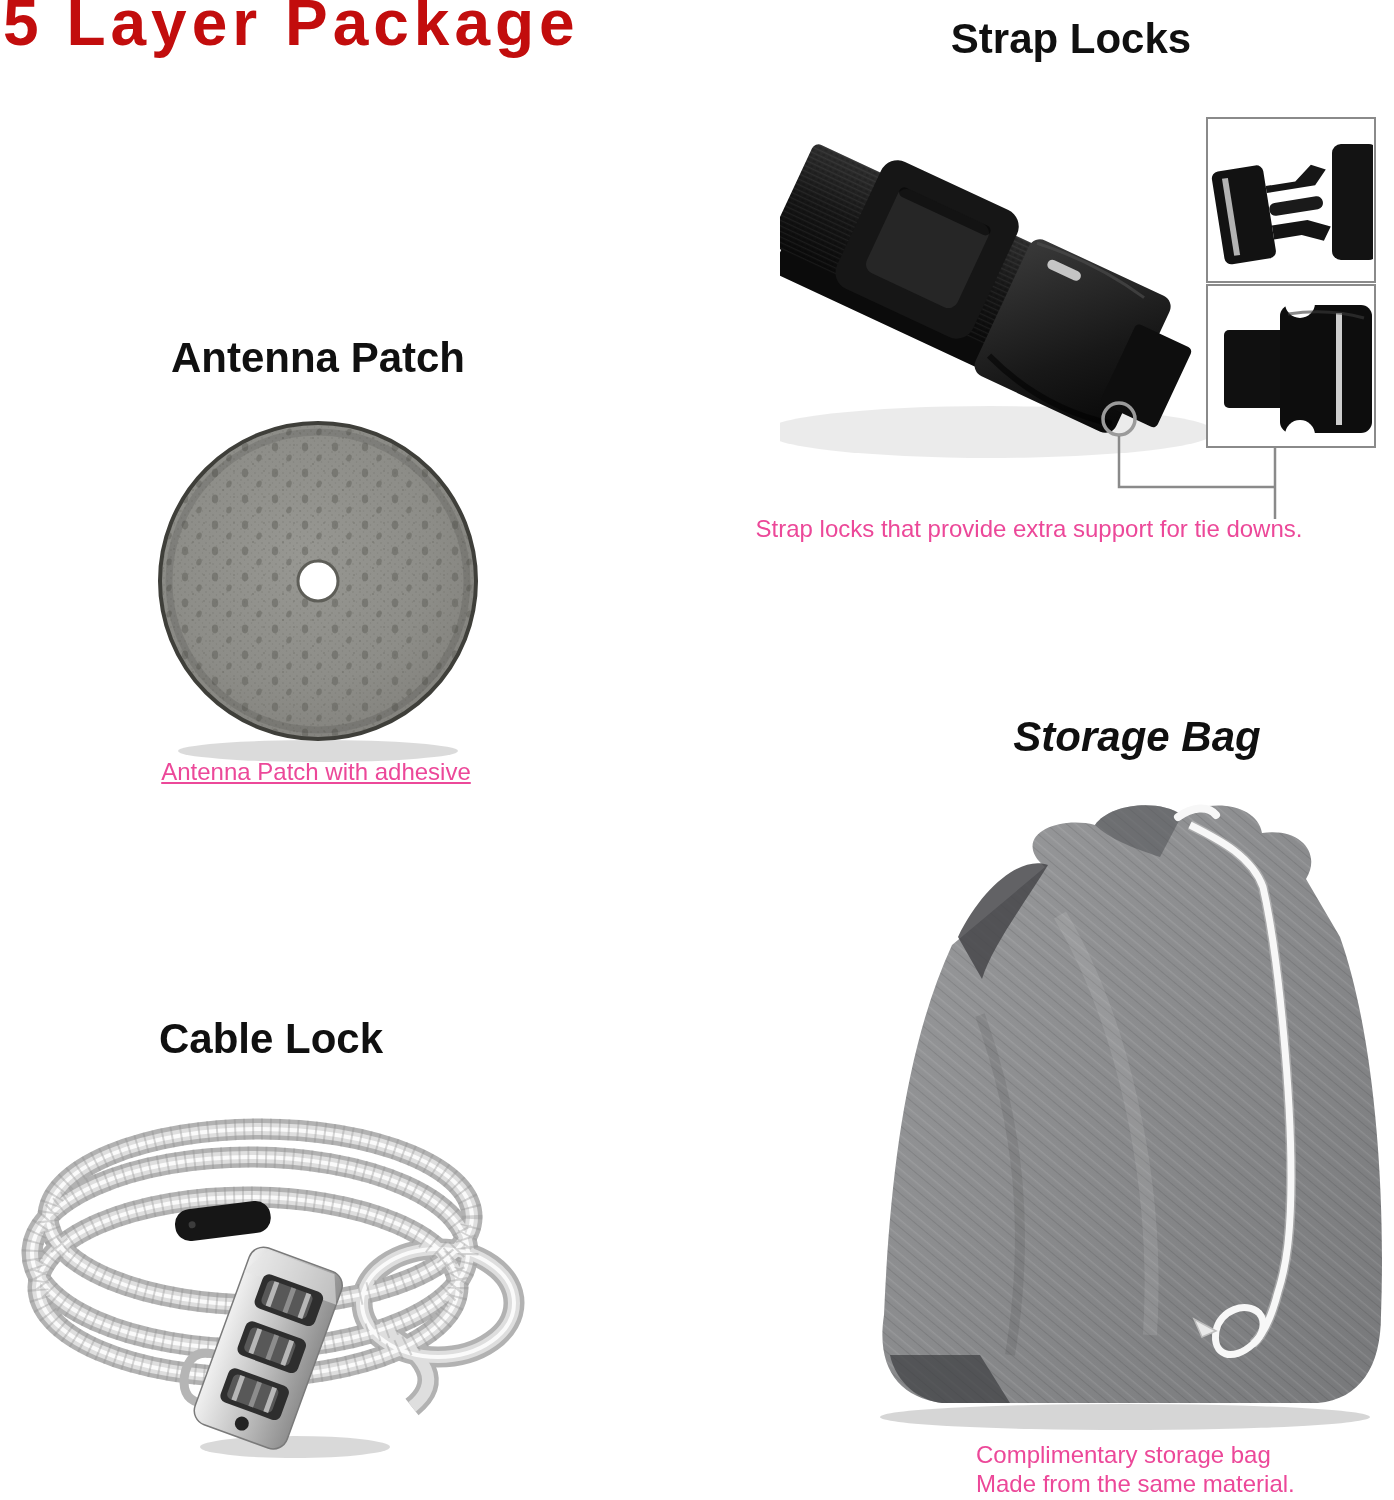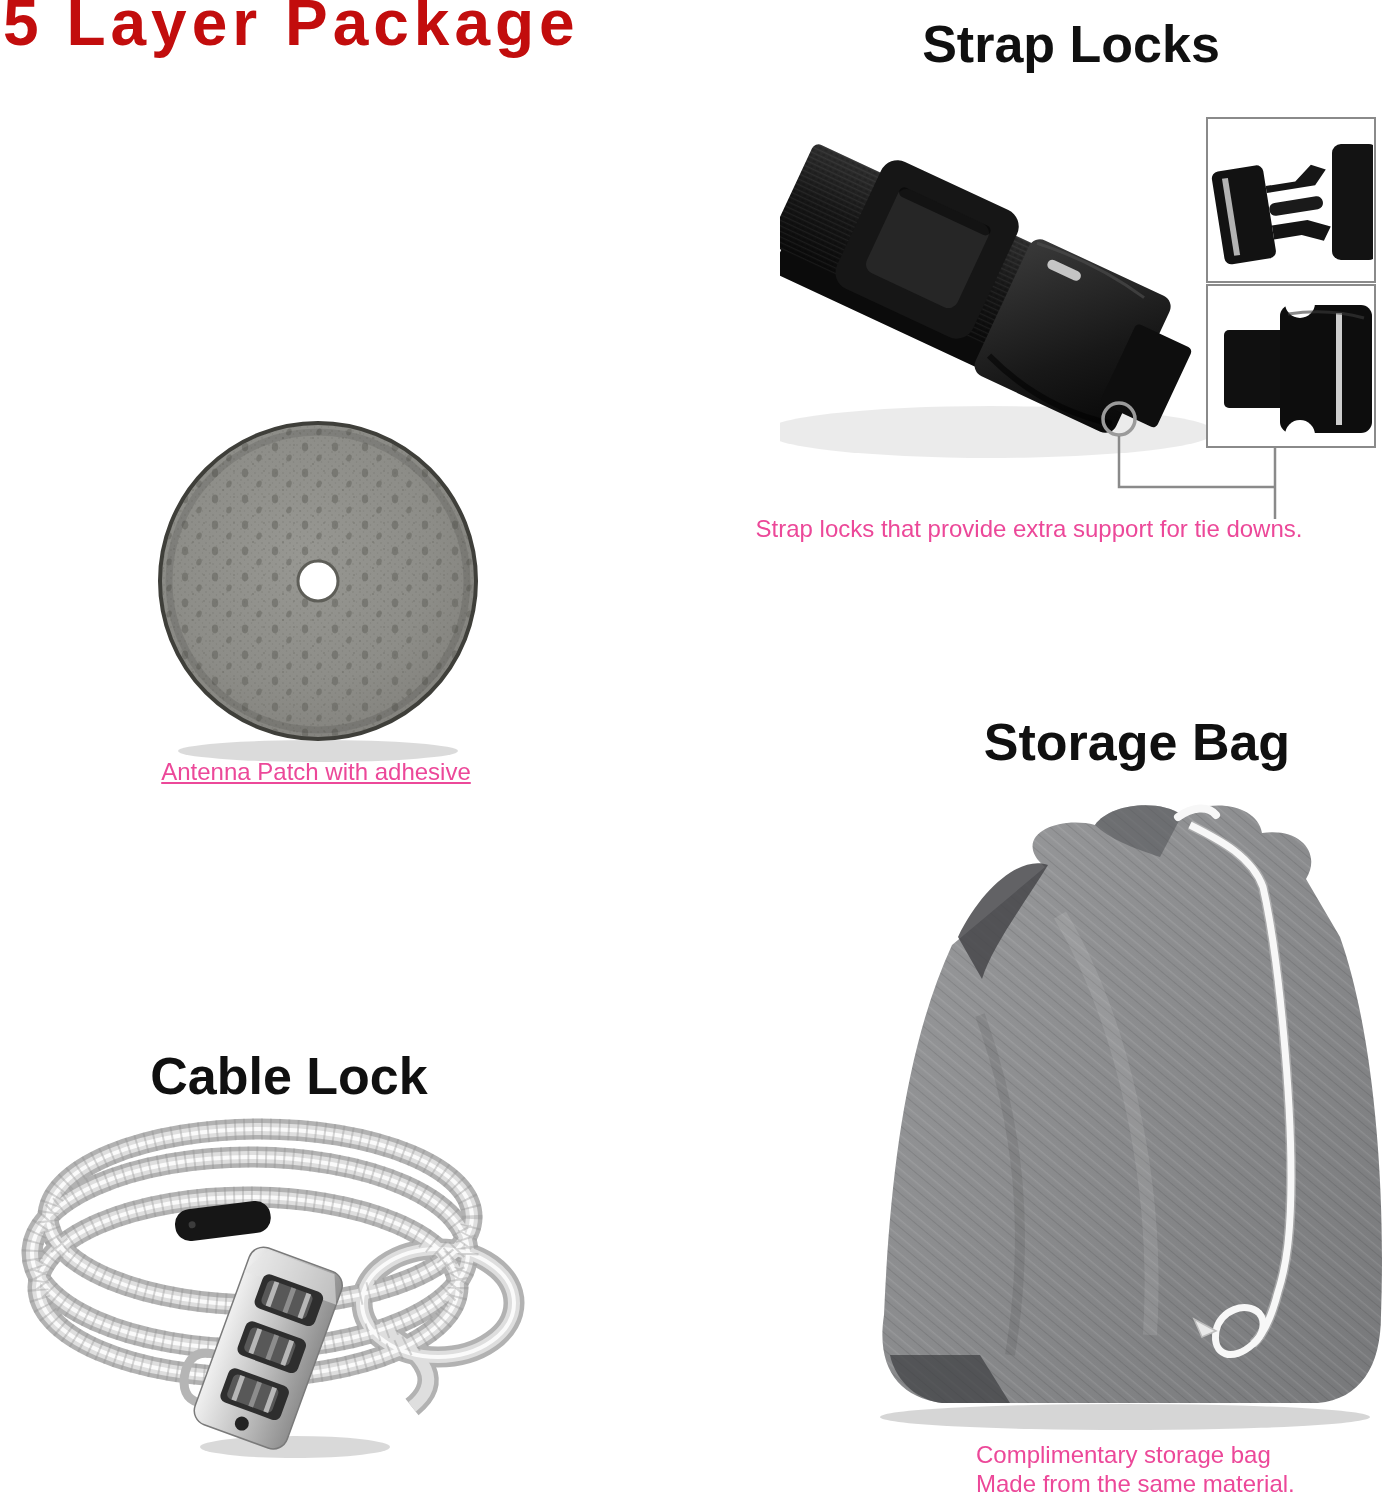--- a/index.html
+++ b/index.html
@@ -6,21 +6,21 @@
   .canvas{
     position:relative;width:1394px;height:1500px;background:#ffffff;
     overflow:hidden;font-family:"Liberation Sans","DejaVu Sans",sans-serif;padding-left:41px;
   }
   .abs{position:absolute;}
   .page-title{
     font-size:64px;font-weight:700;letter-spacing:5px;line-height:1;
     color:#c20d0d;white-space:nowrap;
   }
   .section-heading{
-    font-size:52px;font-weight:700;color:#101010;line-height:1.1;
+    font-size:42px;font-weight:700;color:#101010;line-height:1.1;
     text-align:center;white-space:nowrap;
   }
   .caption{
     font-size:24px;font-weight:400;color:#ec4899;line-height:1.1;
     text-align:center;white-space:nowrap;
   }
   .caption.left{text-align:left;line-height:1.2;}
   svg{display:block;}
 </style>
 </head>
@@ -100,20 +100,21 @@
       <rect x="556" y="213" width="6" height="112" fill="#dddddd" opacity="0.92"></rect>
       <path d="M508 214 q40 -6 76 4" stroke="#3a3a3a" stroke-width="3" fill="none" opacity="0.6"></path>
     </g>
 
     <circle cx="339" cy="319" r="16" fill="none" stroke="#9a9a9a" stroke-width="3.5"></circle>
     <path d="M339 336 V387 H495 M495 348 V419" fill="none" stroke="#8a8a8a" stroke-width="2.5"></path>
   </svg>
 
   <div class="abs caption" style="left:729px;top:516px;width:600px;">Strap locks that provide extra support for tie downs.</div>
 
+  <div class="abs section-heading" style="left:118px;top:335px;width:400px;">Antenna Patch</div>
 
   <svg class="abs" style="left:148px;top:415px;" width="340" height="355" viewBox="0 0 340 355">
     <defs>
       <radialGradient id="discGrad" cx="0.45" cy="0.42" r="0.75">
         <stop offset="0" stop-color="#979792"></stop>
           <stop offset="0.55" stop-color="#8d8d88"></stop>
         <stop offset="0.9" stop-color="#807f7a"></stop>
           <stop offset="1" stop-color="#66655f"></stop>
       </radialGradient>
       <pattern id="dotTex" width="30" height="26" patternUnits="userSpaceOnUse">
@@ -131,21 +132,21 @@
     <ellipse cx="170" cy="336" rx="140" ry="11" fill="#000000" opacity="0.14"></ellipse>
     <circle cx="170" cy="166" r="158" fill="url(#discGrad)" stroke="#3f3f3a" stroke-width="4"></circle>
     <circle cx="170" cy="166" r="156" fill="url(#stipple)"></circle>
     <circle cx="170" cy="166" r="156" fill="url(#dotTex)"></circle>
     <circle cx="170" cy="166" r="149" fill="none" stroke="#000000" stroke-width="7" opacity="0.10"></circle>
     <circle cx="170" cy="166" r="20" fill="#ffffff" stroke="#5e5e58" stroke-width="3"></circle>
   </svg>
 
   <div class="abs caption" style="left:66px;top:759px;width:500px;text-decoration:underline;">Antenna Patch with adhesive</div>
 
-  <div class="abs section-heading" style="left:937px;top:714px;width:400px;">Storage Bag</div>
+  <div class="abs section-heading" style="left:937px;top:714px;width:400px;font-style:italic;">Storage Bag</div>
 
   <svg class="abs" style="left:860px;top:795px;" width="534" height="640" viewBox="0 0 534 640">
     <defs>
       <linearGradient id="bagGrad" x1="0" y1="0" x2="1" y2="1">
         <stop offset="0" stop-color="#9a9b9d"></stop>
           <stop offset="0.45" stop-color="#8b8c8e"></stop>
         <stop offset="1" stop-color="#77787a"></stop>
       </linearGradient>
       <pattern id="weave" width="13" height="13" patternUnits="userSpaceOnUse" patternTransform="rotate(40)">
         <rect width="13" height="13" fill="none"></rect>
@@ -177,21 +178,21 @@
       <path d="M393 549 C372 568, 352 560, 356 536 C360 515, 386 506, 399 518 C406 526, 404 540, 393 549 Z" fill="none" stroke="#f7f7f7" stroke-width="7"></path>
       <path d="M356 536 l-22 -12 l8 18 z" fill="#e9e9e9" stroke="#bdbdbd" stroke-width="1.5"></path>
     </g>
   </svg>
 
   <div class="abs caption left" style="left:976px;top:1441px;width:400px;">
     <div>Complimentary storage bag</div>
     <div>Made from the same material.</div>
   </div>
 
-  <div class="abs section-heading" style="left:89px;top:1016px;width:400px;margin-top:32px;">Cable Lock</div>
+  <div class="abs section-heading" style="left:71px;top:1016px;width:400px;">Cable Lock</div>
 
   <svg class="abs" style="left:10px;top:1095px;" width="540" height="370" viewBox="0 0 540 370">
     <defs>
       <linearGradient id="lockGrad" x1="0" y1="0" x2="1" y2="0">
         <stop offset="0" stop-color="#f0f0f0"></stop>
           <stop offset="0.5" stop-color="#c2c2c2"></stop>
           <stop offset="1" stop-color="#8f8f8f"></stop>
       </linearGradient>
     </defs>
     <ellipse cx="285" cy="352" rx="95" ry="11" fill="#000000" opacity="0.15"></ellipse>

